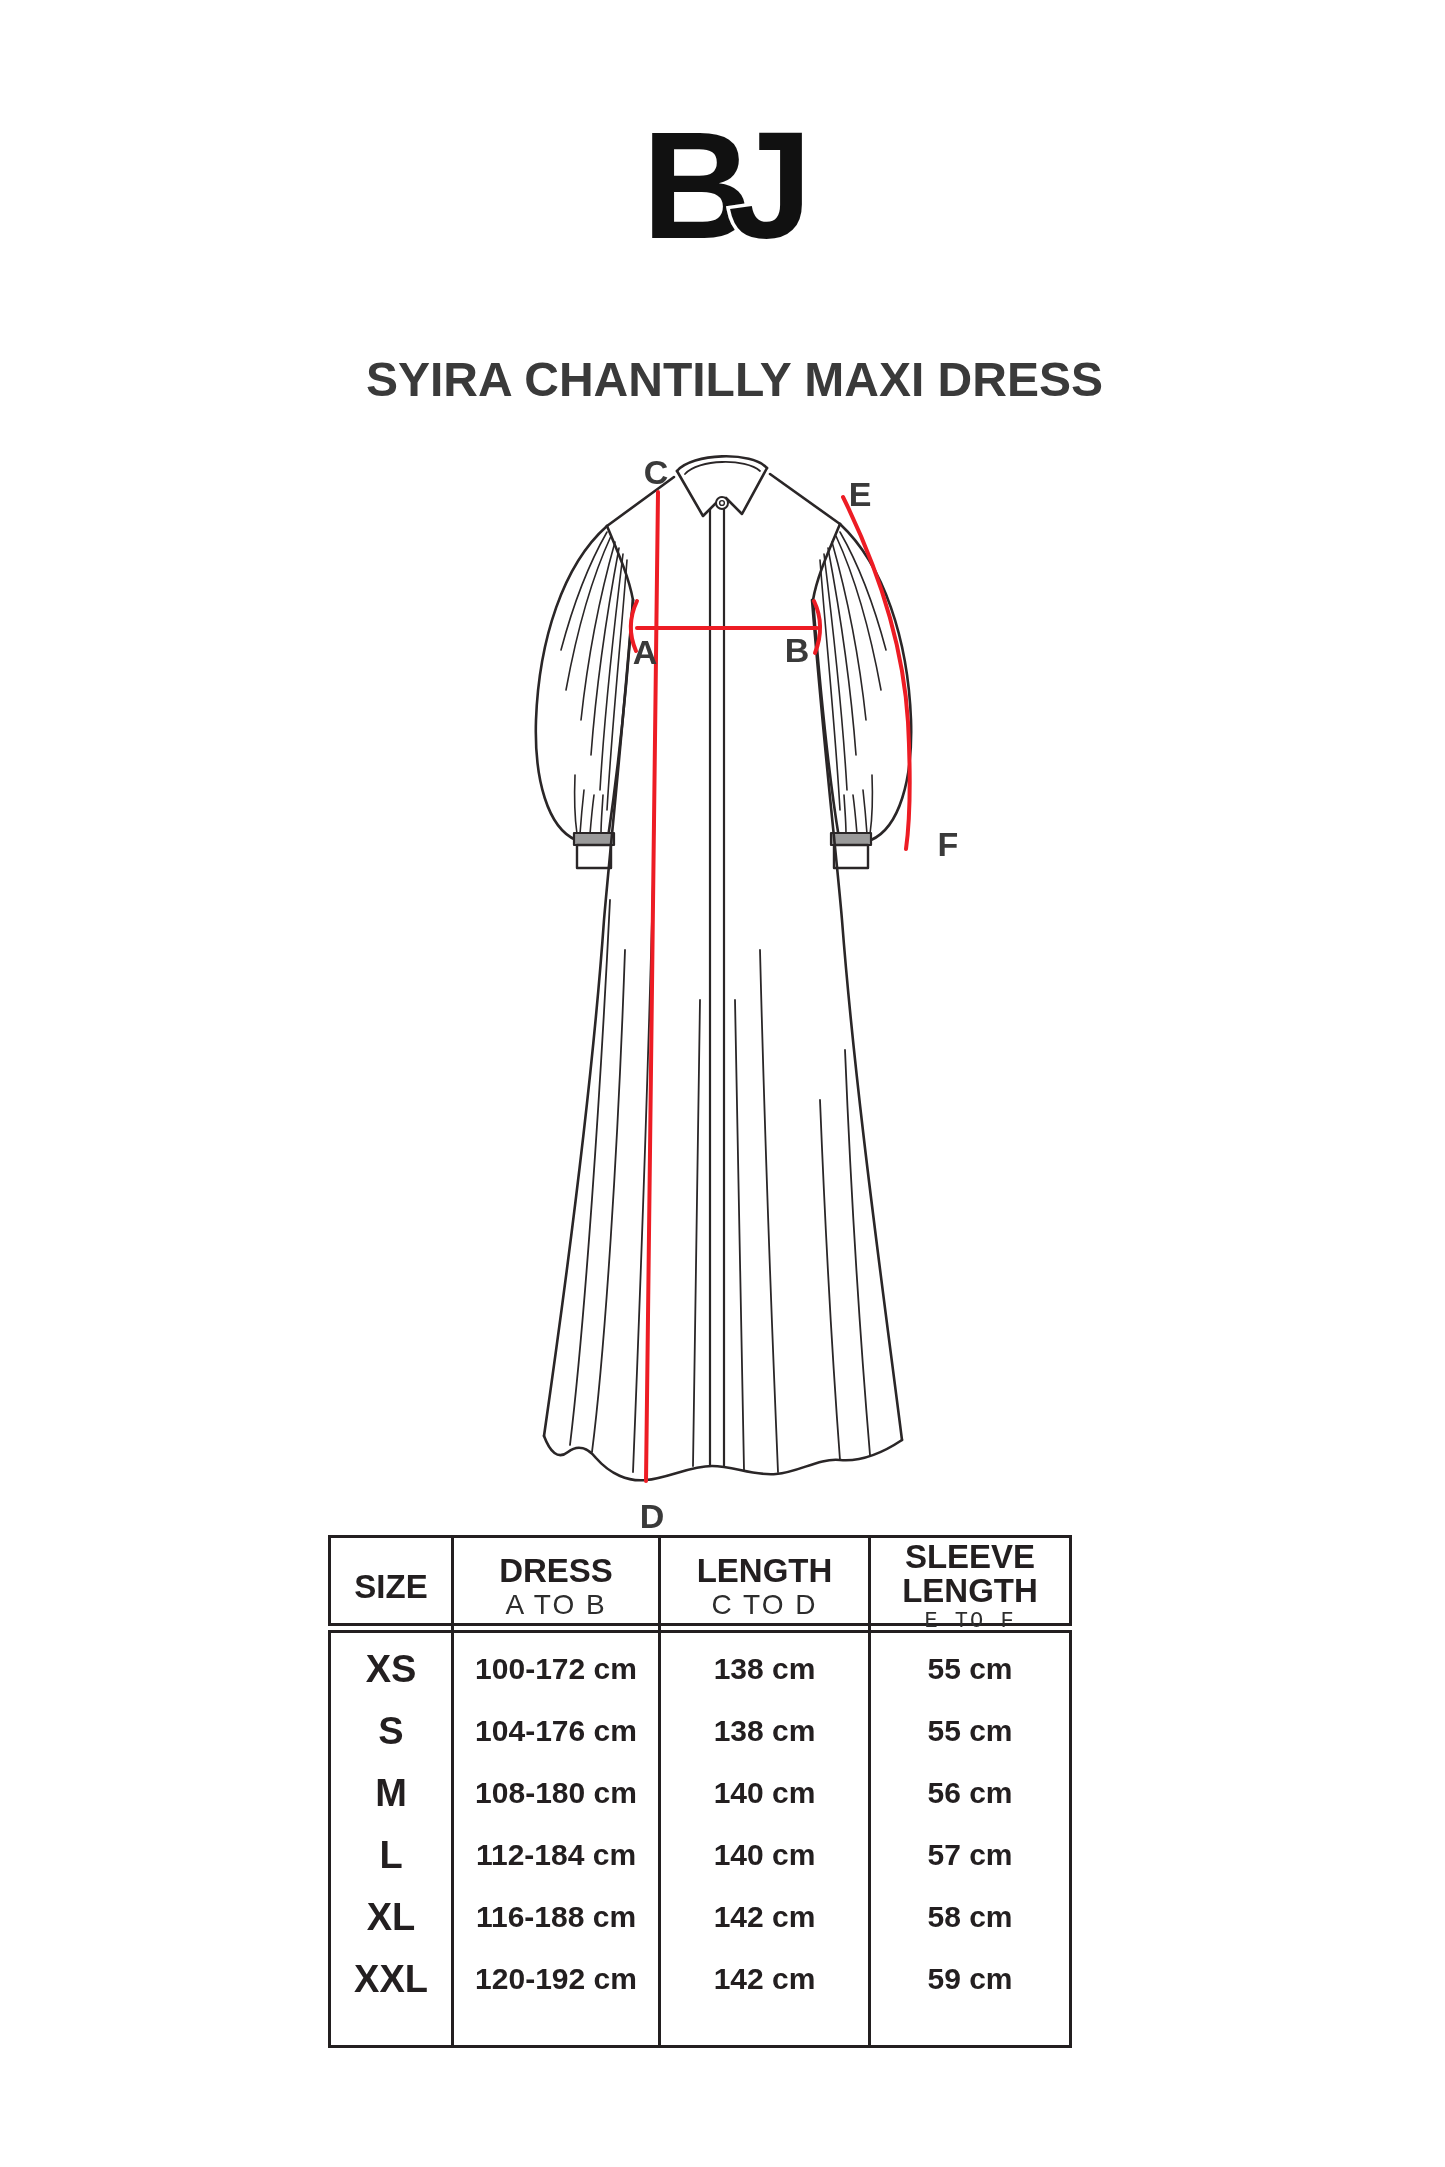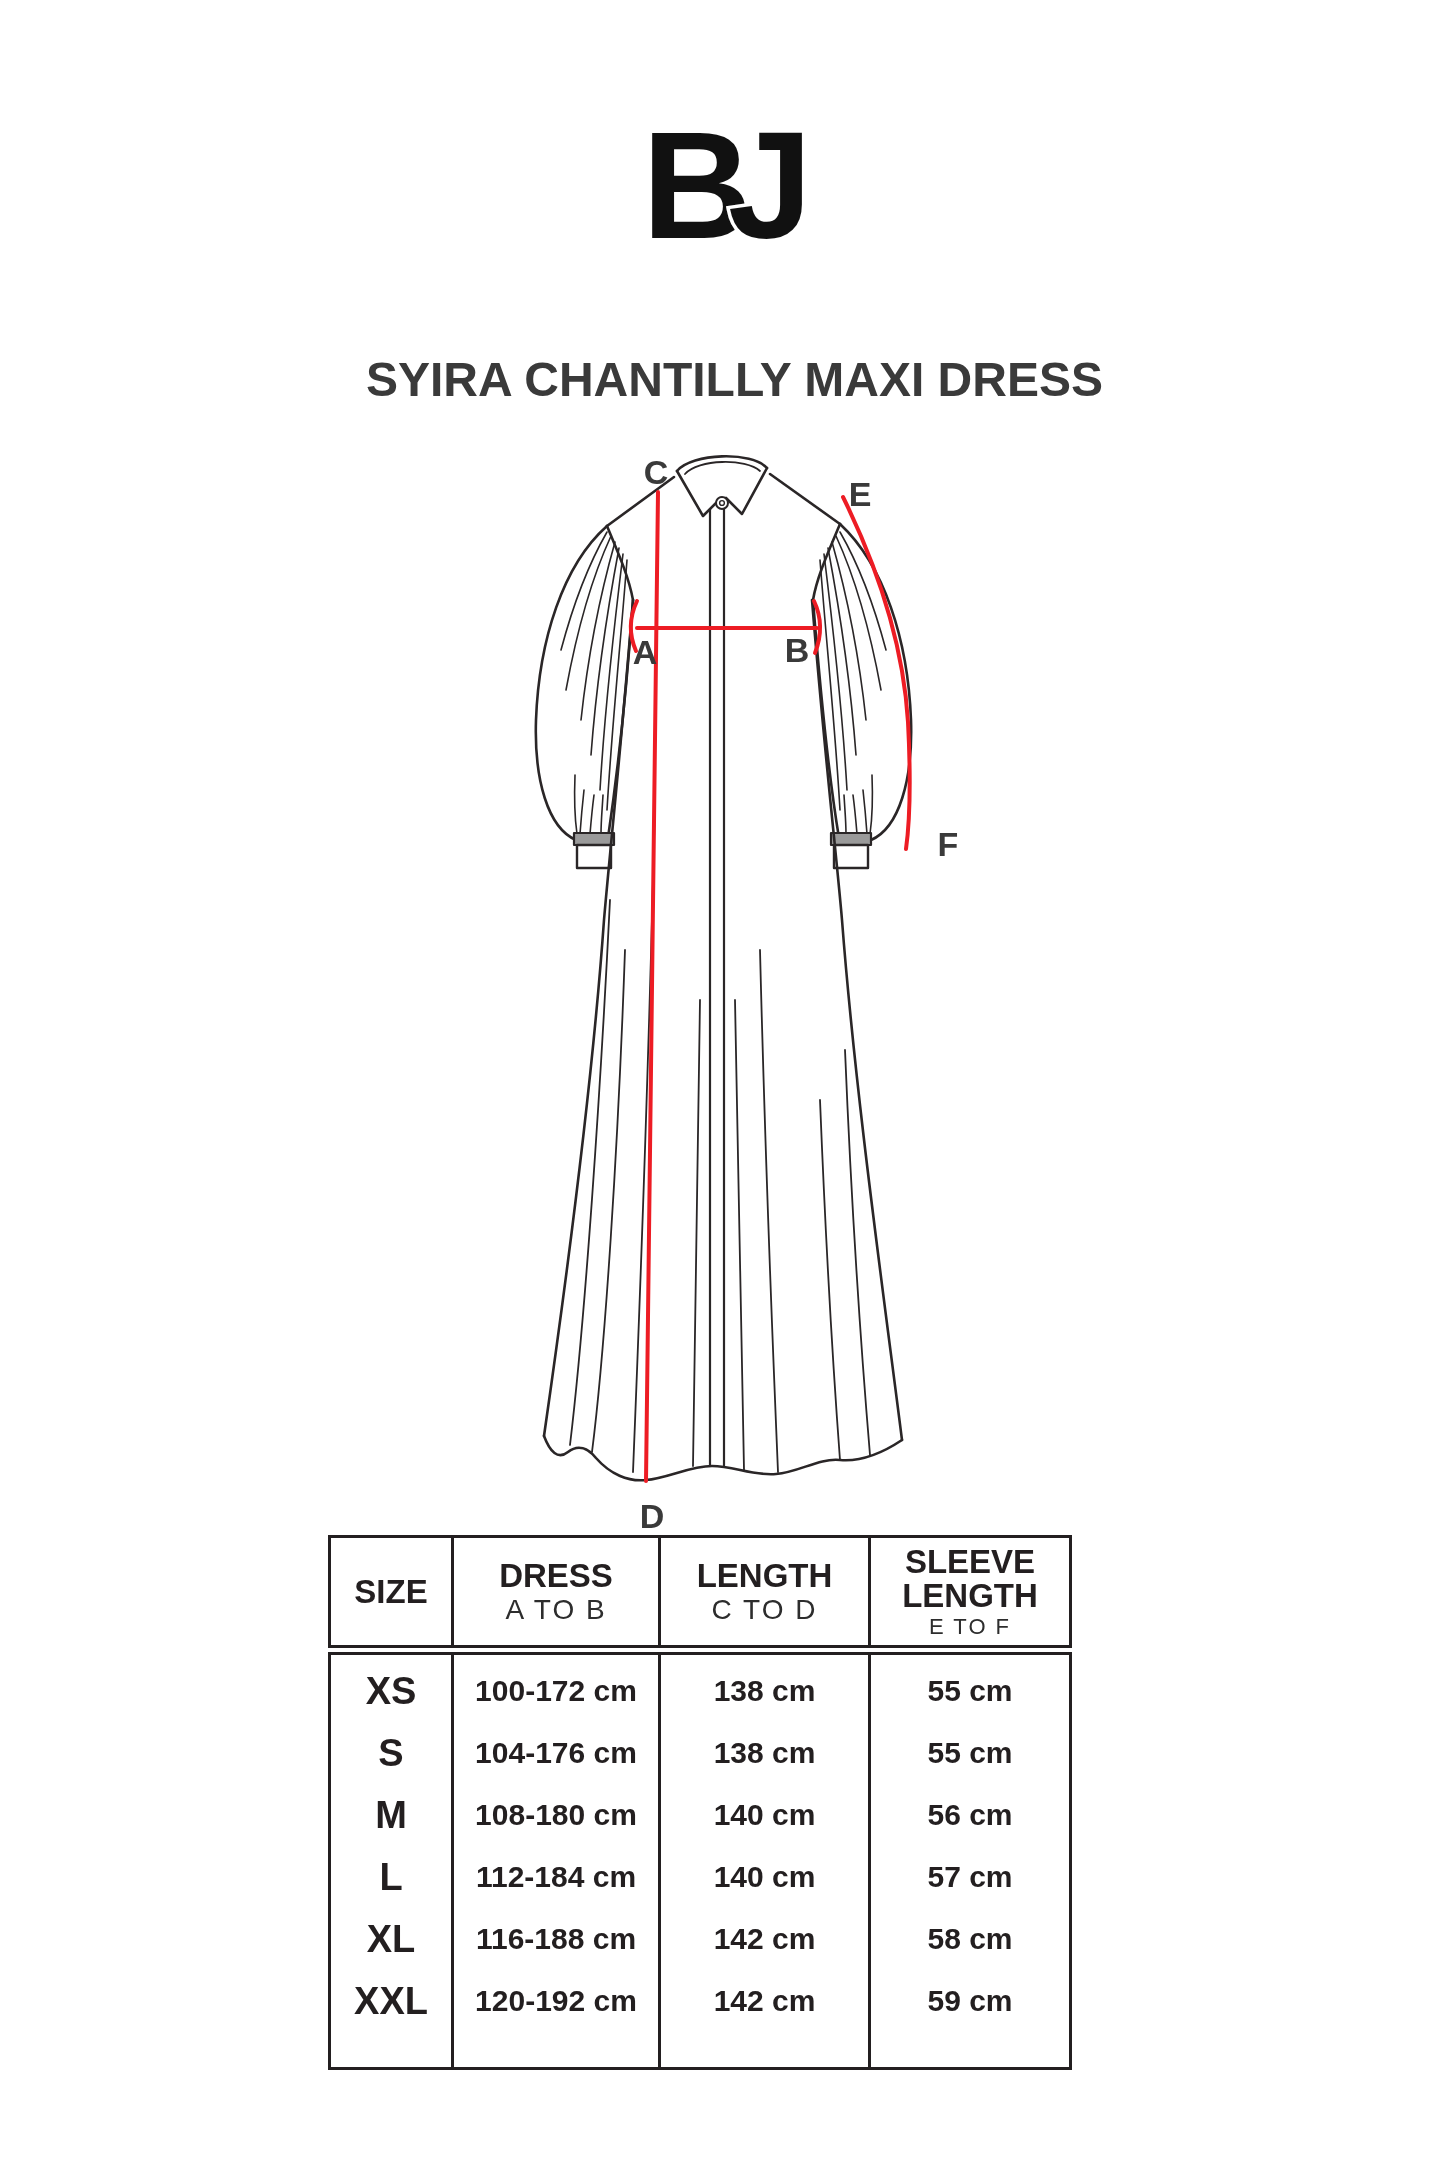--- a/index.html
+++ b/index.html
@@ -13,35 +13,35 @@
   .title{
     position:absolute;top:352px;left:12px;width:1445px;text-align:center;
     font-size:48px;font-weight:800;letter-spacing:0px;color:#3a3a3a;
   }
   
   .diagram{position:absolute;top:430px;left:0;width:1445px;height:1105px;}
   
   .size-table{position:absolute;left:328px;top:1535px;width:744px;}
   .header-box{
     display:grid;grid-template-columns:123px 207px 210px 1fr;
-    border:3px solid #231f20;height:113px;box-sizing:border-box;background:#fff;
+    border:3px solid #231f20;height:91px;box-sizing:border-box;background:#fff;
   }
   .header-cell{
     box-sizing:border-box;display:flex;flex-direction:column;align-items:center;
     justify-content:center;gap:4px;padding:2px 0;
   }
   .header-cell.bordered{border-right:3px solid #231f20;}
   .header-main{
     font-size:33px;font-weight:800;line-height:1.02;text-align:center;letter-spacing:0px;
   }
   .header-cell.sleeve .header-main{width:150px;}
   .header-sub{
     font-size:28px;font-weight:400;letter-spacing:2px;color:#2d2d2d;line-height:1;
   }
-  .header-cell.sleeve .header-sub{font-size:22px;}
+  .header-cell.sleeve .header-sub{font-size:22px;font-family:Liberation Mono, monospace;}
   .body-box{
     margin-top:4px;border:3px solid #231f20;box-sizing:border-box;height:418px;
     display:grid;grid-template-columns:123px 207px 210px 1fr;background:#fff;
   }
   .body-col{box-sizing:border-box;padding:5px 0 26px;display:flex;flex-direction:column;}
   .body-col.bordered{border-right:3px solid #231f20;}
   .cell{
     height:62px;display:flex;align-items:center;justify-content:center;
     font-size:30px;font-weight:700;letter-spacing:0px;
   }

